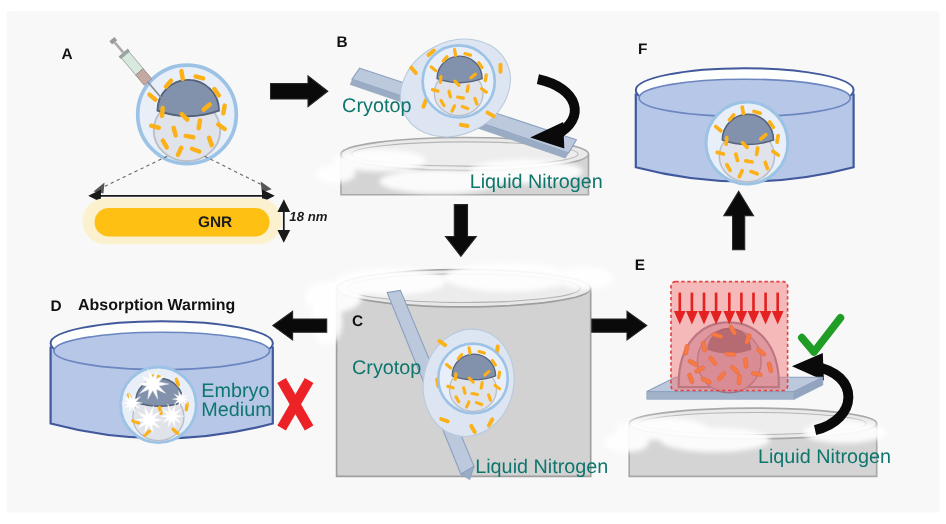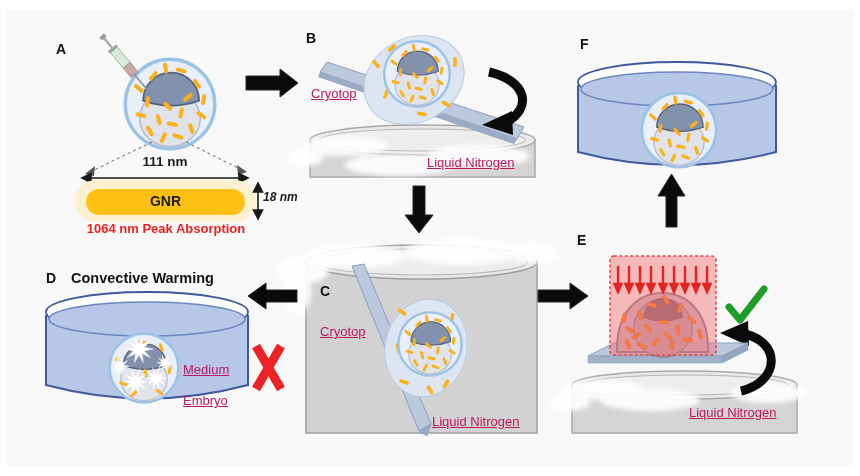--- a/index.html
+++ b/index.html
@@ -6,21 +6,21 @@
   .stage{
     position:relative;width:860px;height:476px;overflow:hidden;
     background:#ffffff;
     font-family:"Liberation Sans", sans-serif;
     -webkit-font-smoothing:antialiased;
   }
   .stage svg{position:absolute;left:0;top:0;}
   .txt{position:absolute;color:#1c1c1c;white-space:nowrap;line-height:1.05;}
   .panel-letter{font-weight:bold;font-size:14px;color:#111;}
   .title{font-weight:bold;font-size:14.5px;color:#111;}
-  .plain{font-size:13px;color:#be185d;text-decoration:underline;}
+  .plain{font-size:18px;color:#0f766e;}
   .ctr{text-align:center;}
 </style>
 </head>
 <body>
 
 <div class="stage">
 
 <svg width="860" height="476" viewBox="0 0 860 476">
   <defs>
     <filter id="fogblur" x="-50%" y="-50%" width="200%" height="200%">
@@ -265,33 +265,31 @@
     <polygon points="666,227 666,196 658,196 671.5,174 685,196 677,196 677,227"></polygon>
   </g>
 </svg>
 
 <div class="txt panel-letter" style="left:56px;top:42px;">A</div>
 <div class="txt panel-letter" style="left:306px;top:31px;">B</div>
 <div class="txt panel-letter" style="left:580px;top:37px;">F</div>
 <div class="txt panel-letter" style="left:320px;top:284px;">C</div>
 
 <div class="txt panel-letter" style="left:46px;top:271px;">D</div>
-<div class="txt title" style="left:71px;top:271px;">Convective Warming</div>
+<div class="txt title" style="left:71px;top:271px;">Absorption Warming</div>
 
 <div class="txt panel-letter" style="left:577px;top:233px;">E</div>
 
 <div class="txt plain" style="left:311px;top:87px;">Cryotop</div>
 <div class="txt plain" style="left:427px;top:156px;">Liquid Nitrogen</div>
 
 <div class="txt plain" style="left:320px;top:325px;">Cryotop</div>
 <div class="txt plain" style="left:432px;top:415px;">Liquid Nitrogen</div>
 
 <div class="txt plain" style="left:689px;top:406px;">Liquid Nitrogen</div>
 
-<div class="txt plain" style="left:183px;top:346px;margin-top:48px;">Embryo</div>
+<div class="txt plain" style="left:183px;top:346px;">Embryo</div>
 <div class="txt plain" style="left:183px;top:363px;">Medium</div>
 
-<div class="txt ctr" style="left:82px;top:155px;width:166px;font-weight:bold;font-size:13.5px;">111 nm</div>
-<div class="txt ctr" style="left:86px;top:194px;width:159px;font-weight:bold;font-size:14px;">GNR</div>
+<div class="txt ctr" style="left:86px;top:194px;width:159px;font-weight:bold;font-size:14px;padding-left:30px;">GNR</div>
 <div class="txt" style="left:263px;top:191px;font-weight:bold;font-size:12px;font-style:italic;">18 nm</div>
-<div class="txt ctr" style="left:80px;top:222px;width:172px;font-weight:600;font-size:13px;color:#EE2222;">1064 nm Peak Absorption</div>
 
 </div>
 
 </body></html>

